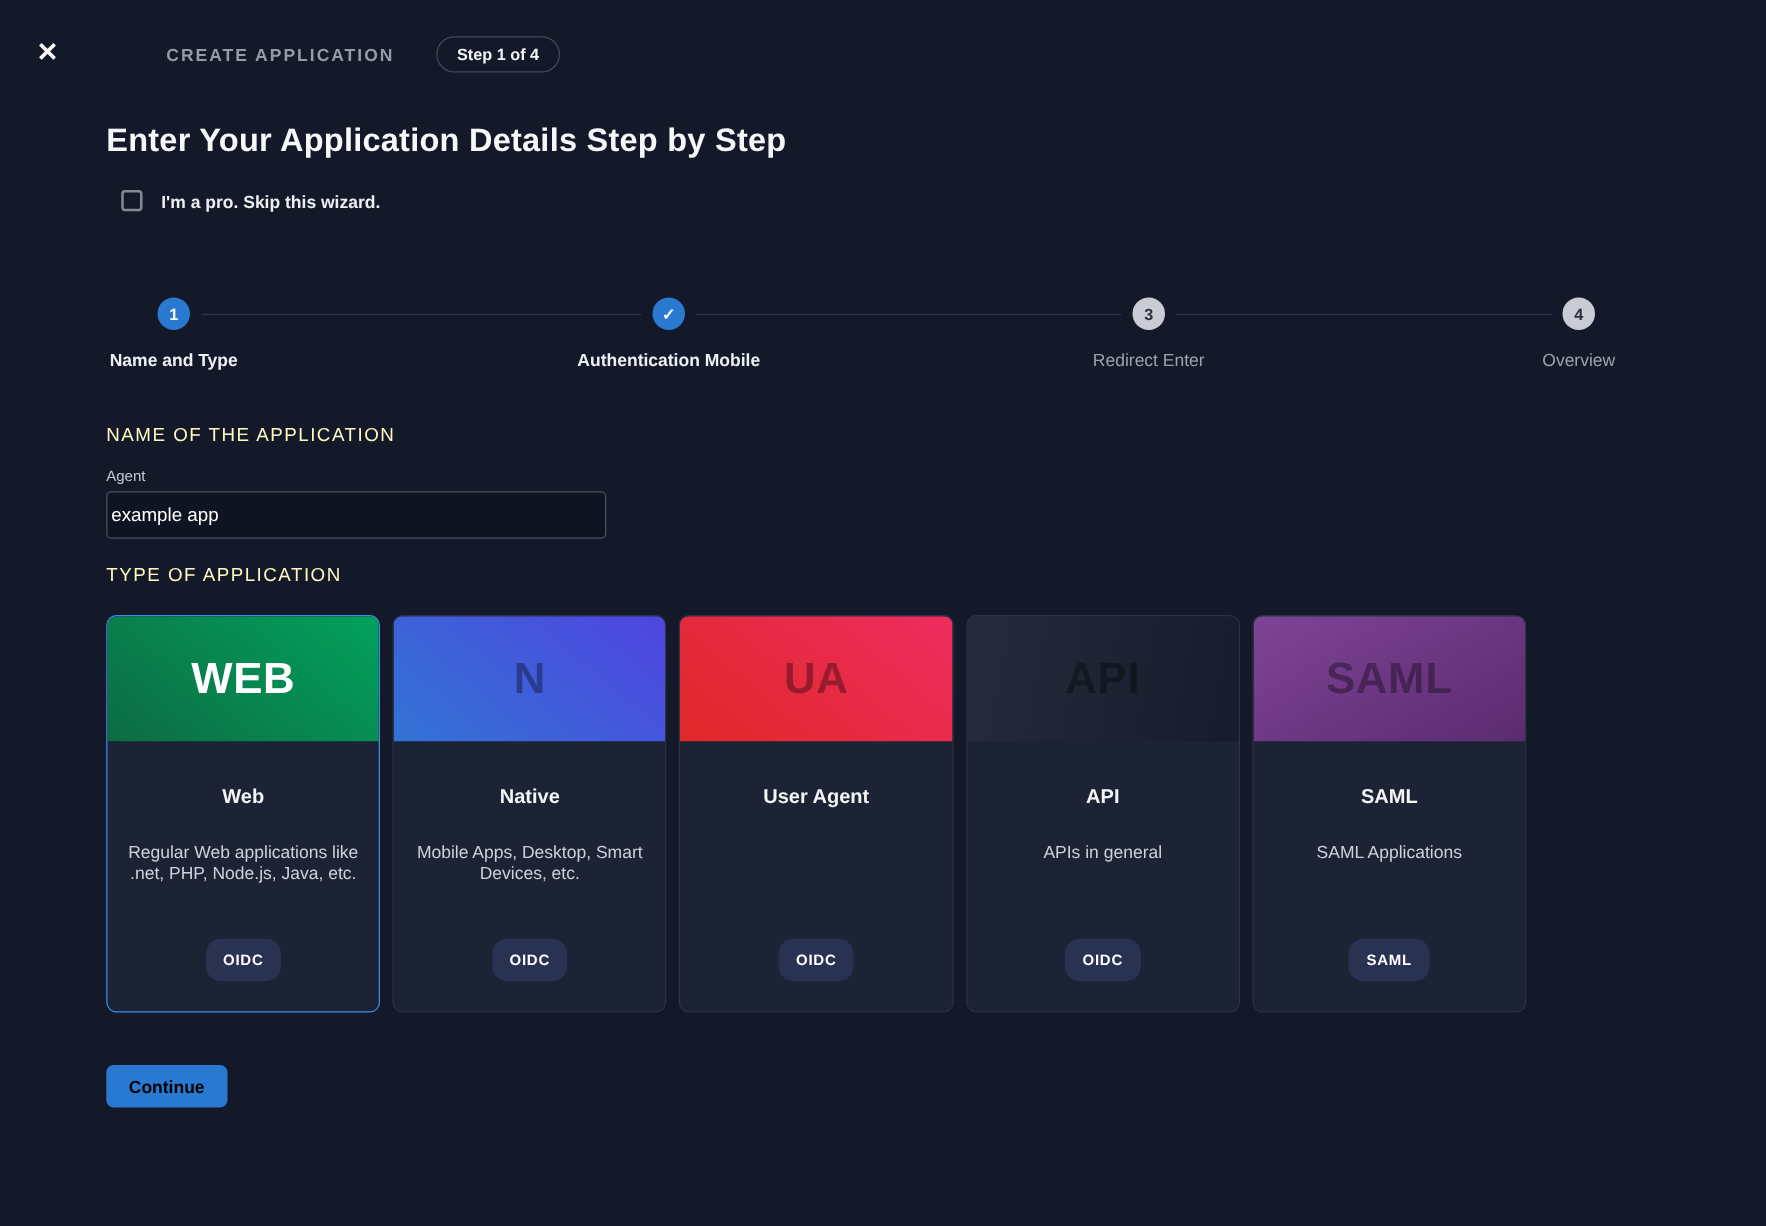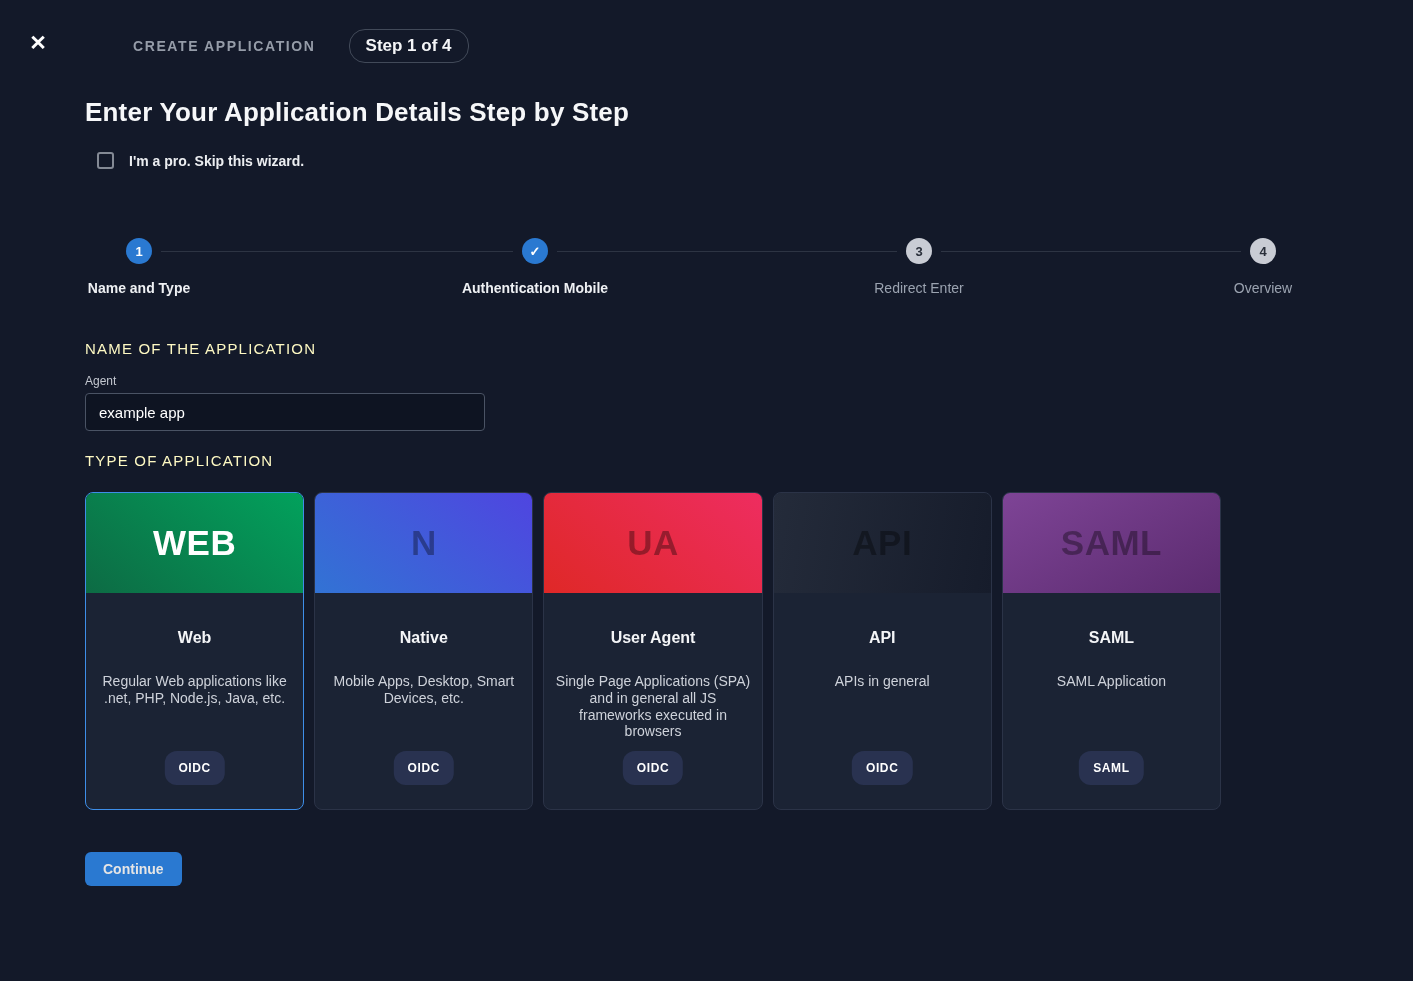--- a/index.html
+++ b/index.html
@@ -24,21 +24,21 @@
     position:absolute; top:29px; left:85px;
     display:flex; align-items:center; gap:33px;
   }
   .wizard-title {
     font-size:14px; font-weight:700; letter-spacing:1.6px;
     color:#959ca8; text-transform:uppercase;margin-left:48px;
   }
   .step-badge {
     border:1px solid #424a59; border-radius:16px;
     padding:6px 16px;
-    font-size:17px; font-weight:700; color:#f4f5f7;
+    font-size:13px; font-weight:700; color:#f4f5f7;
     background:transparent;
   }
 
   
   .page-title {
     position:absolute; top:97px; left:85px;
     font-size:26px; font-weight:600; color:#f6f7f9;
     letter-spacing:0.2px;
   }
   .skip-row {
@@ -86,21 +86,21 @@
   #name-heading { position:absolute; top:340px; left:85px; }
   .field-label {
     position:absolute; top:374px; left:85px;
     font-size:12px; color:#c4c8d0;
   }
   .name-input {
     position:absolute; top:393px; left:85px;
     width:400px; height:38px;
     background:#0e1422; border:1px solid #4a5364; border-radius:4px;
     color:#ffffff; font-size:15px; font-family:"Liberation Sans", sans-serif;
-    padding:0 13px; outline:none;
+    padding:0 3px; outline:none;
   }
   #type-heading { position:absolute; top:452px; left:85px; }
 
   
   .cards {
     position:absolute; top:492px; left:85px;
     width:1136px; height:318px;
     display:flex; gap:10px;
   }
   .card {
@@ -144,21 +144,21 @@
     padding:10px 14px;
     font-size:12px; font-weight:700; letter-spacing:0.6px;
     color:#ffffff; white-space:nowrap;
   }
 
   
   .continue-btn {
     position:absolute; top:852px; left:85px;
     background:#2a79d1; border:none; border-radius:6px;
     padding:9px 18px;
-    color:#e5e5e5; font-size:14px; font-weight:600;
+    color:#000000; font-size:14px; font-weight:600;
     font-family:"Liberation Sans", sans-serif;
     cursor:pointer;
   }
 </style>
 </head>
 <body>
 
 <button class="close-btn">✕</button>
 
 <div class="header-row">
@@ -218,21 +218,20 @@
       <div class="card-badge">OIDC</div>
     </div>
   </div>
 
   <div class="card">
     <div class="card-header grad-ua">
       <span class="card-letter">UA</span>
     </div>
     <div class="card-body">
       <div class="card-title">User Agent</div>
-      <div class="card-desc">Single Page Applications (SPA) and in general all JS frameworks executed in browsers</div>
       <div class="card-badge">OIDC</div>
     </div>
   </div>
 
   <div class="card">
     <div class="card-header grad-api">
       <span class="card-letter">API</span>
     </div>
     <div class="card-body">
       <div class="card-title">API</div>
@@ -240,20 +239,20 @@
       <div class="card-badge">OIDC</div>
     </div>
   </div>
 
   <div class="card">
     <div class="card-header grad-saml">
       <span class="card-letter">SAML</span>
     </div>
     <div class="card-body">
       <div class="card-title">SAML</div>
-      <div class="card-desc">SAML Application</div>
+      <div class="card-desc">SAML Applications</div>
       <div class="card-badge">SAML</div>
     </div>
   </div>
 
 </div>
 
 <button class="continue-btn">Continue</button>
 
 </body></html>

